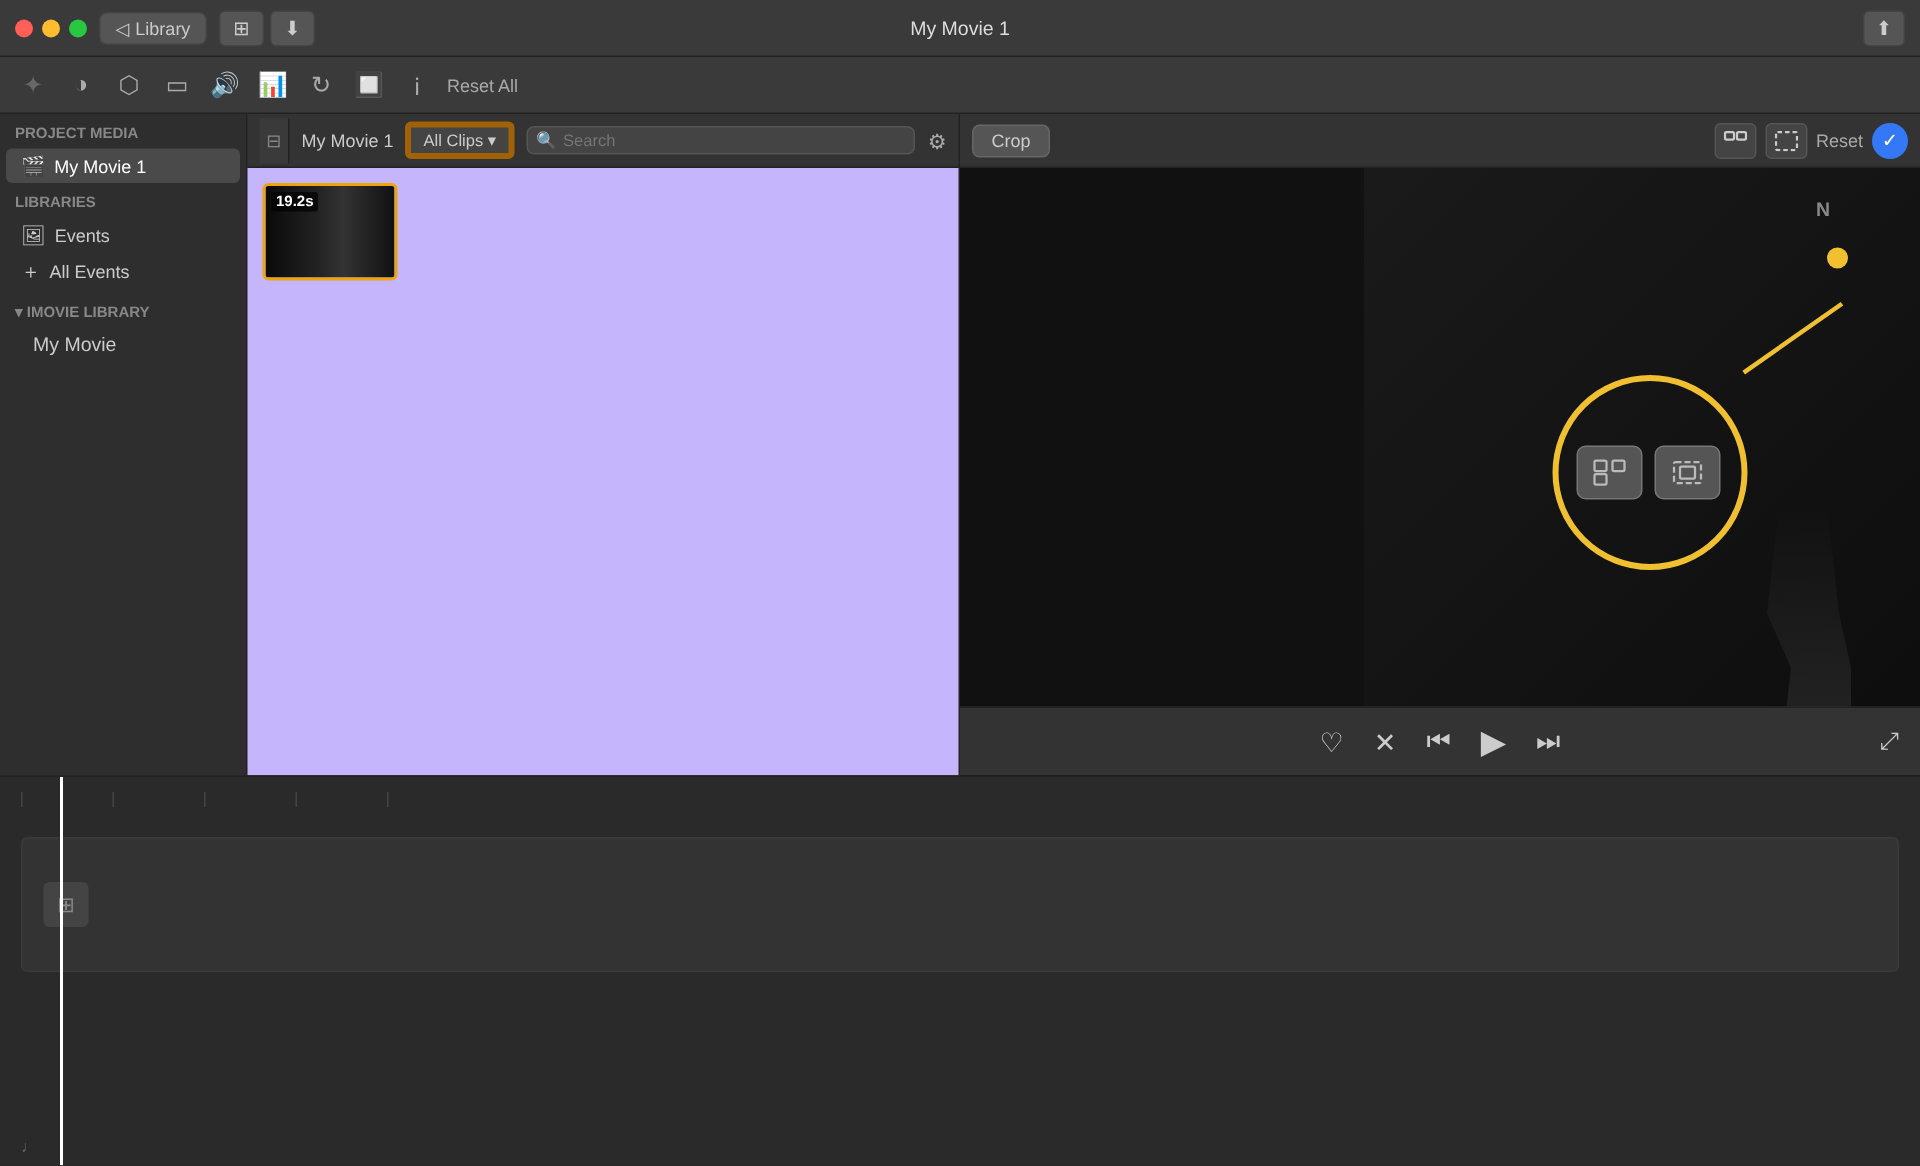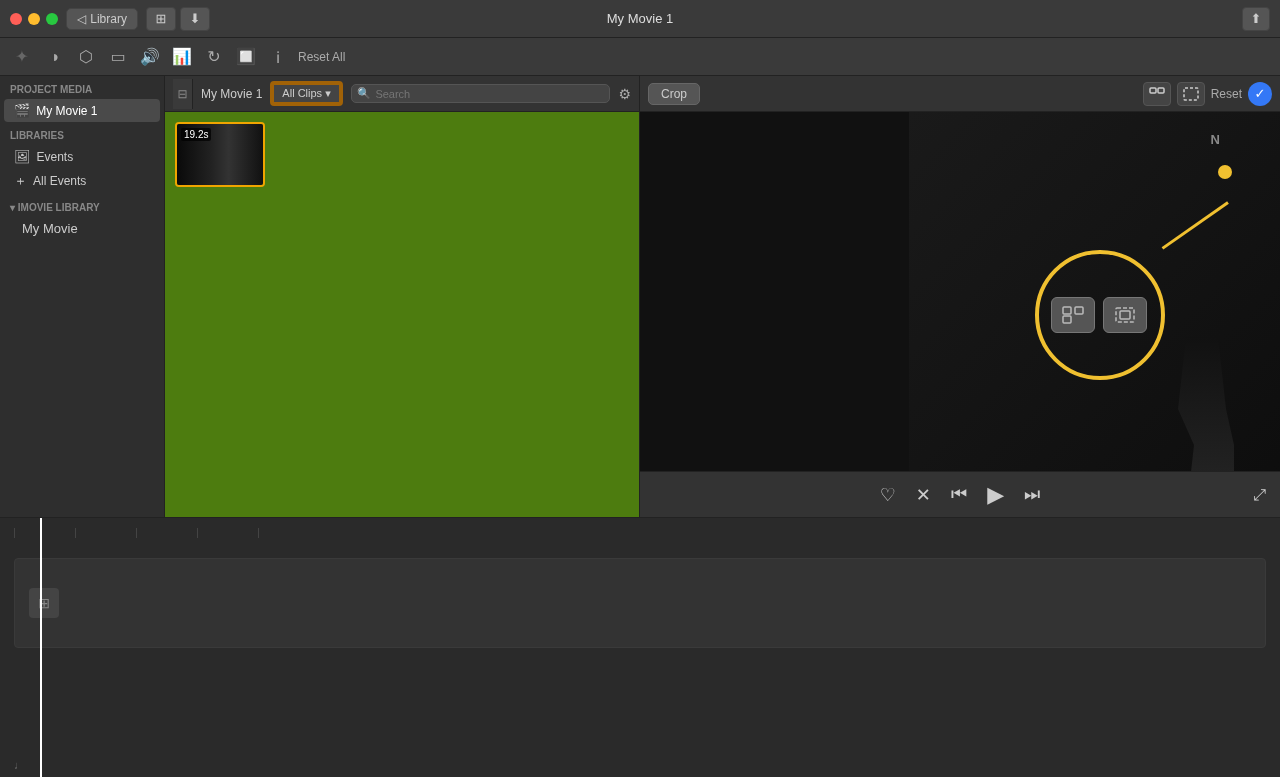--- a/index.html
+++ b/index.html
@@ -242,23 +242,24 @@
       outline: none;
       width: 100%;
     }
     .grid-toggle-btn {
       color: #aaa;
       cursor: pointer;
       font-size: 14px;
     }
     .browser-content {
       flex: 1;
-      background: #4d7c0f;
+      background: #c4b5fd;
       padding: 10px;
       overflow: auto;
+      font-weight: bold;
     }
     .clip-item {
       position: relative;
       width: 90px;
       height: 65px;
       background: #1a1a1a;
       border: 2px solid #f0a500;
       border-radius: 4px;
       overflow: hidden;
       cursor: pointer;

